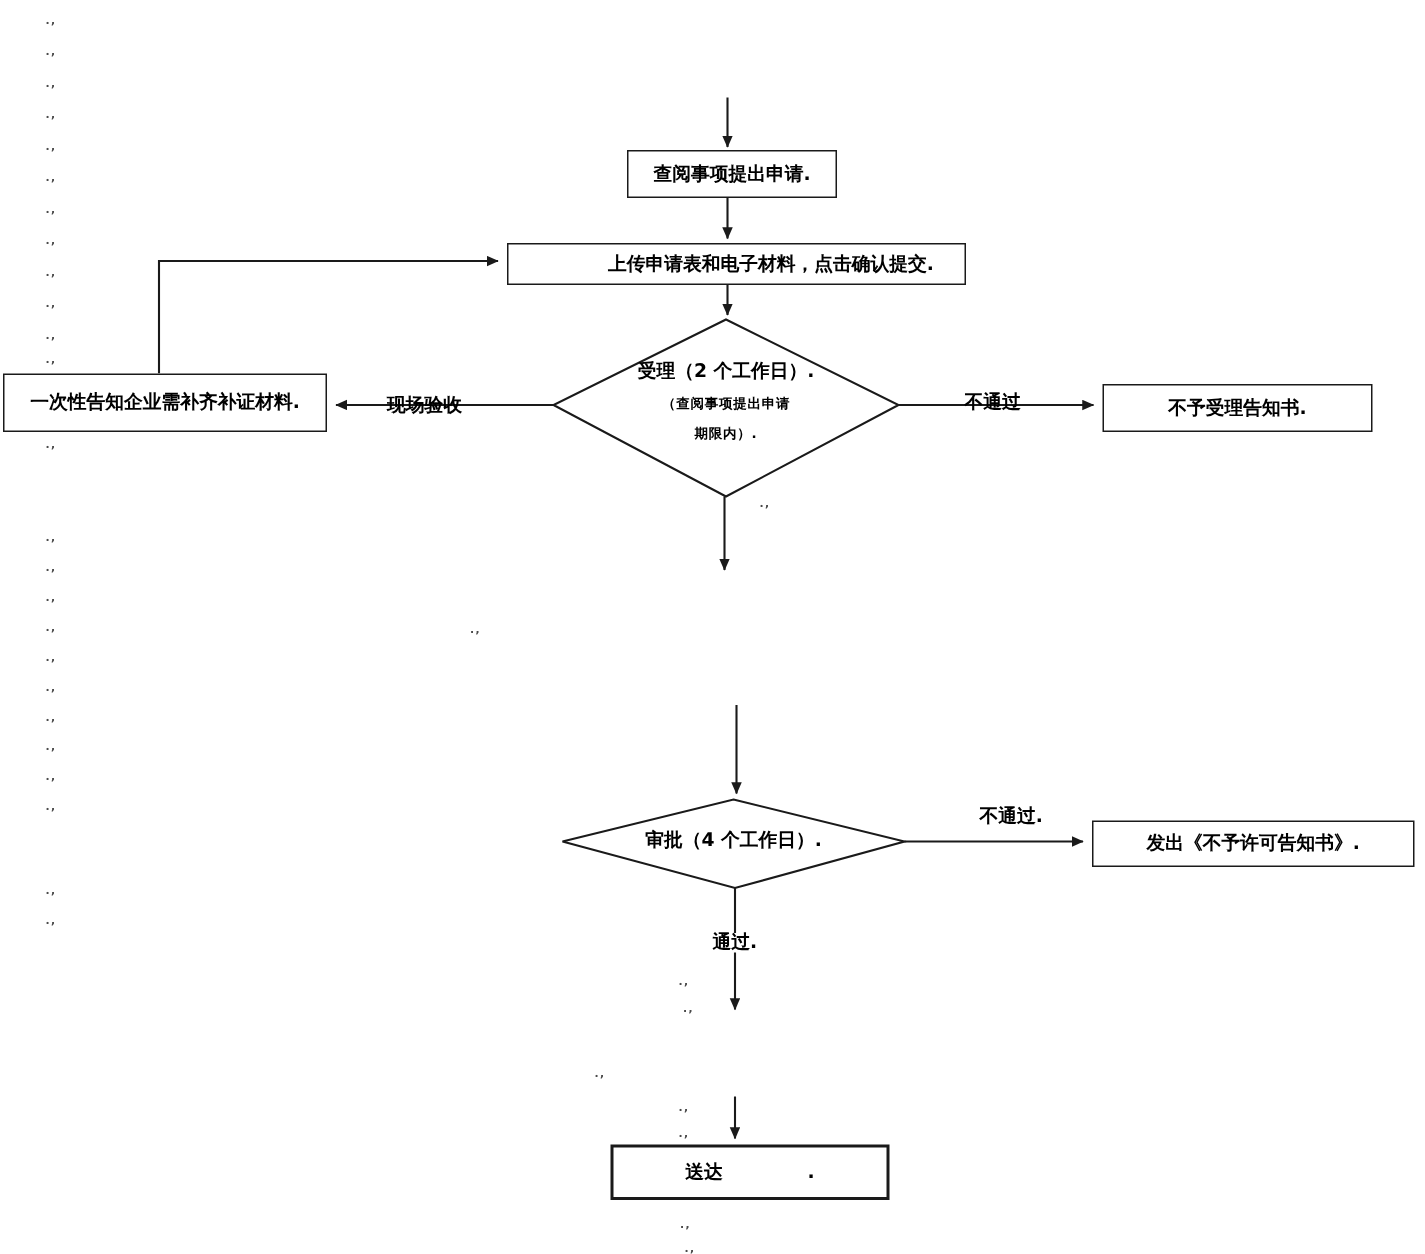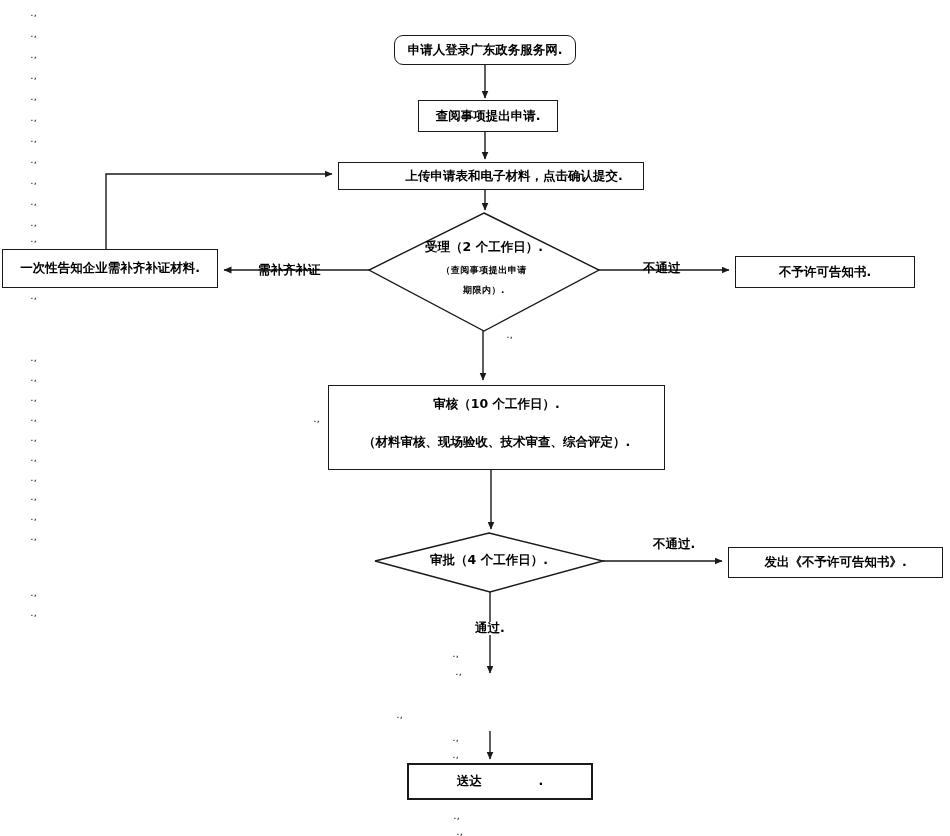--- a/index.html
+++ b/index.html
@@ -65,61 +65,54 @@
 
     <polygon points="489,533 603,561 490,592 375,561" fill="#ffffff" stroke="#1a1a1a" stroke-width="1.4"></polygon>
 
     <path d="M603,561 L722,561" stroke="#1a1a1a" stroke-width="1.4" fill="none" marker-end="url(#ah)"></path>
 
     <path d="M490,592 L490,673" stroke="#1a1a1a" stroke-width="1.4" fill="none" marker-end="url(#ah)"></path>
 
     <path d="M490,731 L490,759" stroke="#1a1a1a" stroke-width="1.4" fill="none" marker-end="url(#ah)"></path>
   </svg>
 
-  <div class="node rounded" style="left:394px;top:35px;width:182px;height:30px;">
-    <span>申请人登录广东政务服务网.</span>
-  </div>
 
   <div class="node" style="left:418px;top:100px;width:140px;height:32px;">
     <span>查阅事项提出申请.</span>
   </div>
 
   <div class="node" style="left:338px;top:162px;width:306px;height:28px;padding-left:46px;">
     <span>上传申请表和电子材料，点击确认提交.</span>
   </div>
 
   <div class="dtext big" style="left:404px;top:241px;width:160px;">受理（2 个工作日）.</div>
   <div class="dtext small" style="left:404px;top:266px;width:160px;">（查阅事项提出申请</div>
   <div class="dtext small" style="left:404px;top:286px;width:160px;">期限内）.</div>
 
   <div class="node" style="left:2px;top:249px;width:216px;height:39px;">
     <span>一次性告知企业需补齐补证材料.</span>
   </div>
 
   <div class="node" style="left:735px;top:256px;width:180px;height:32px;">
-    <span>不予许可告知书.</span>
+    <span>不予受理告知书.</span>
   </div>
 
-  <div class="node" style="left:328px;top:385px;width:337px;height:85px;">
-    <div class="audit-line" style="top:11px;">审核（10 个工作日）.</div>
-    <div class="audit-line" style="top:49px;">（材料审核、现场验收、技术审查、综合评定）.</div>
-  </div>
 
   <div class="dtext big" style="left:409px;top:554px;width:160px;">审批（4 个工作日）.</div>
 
   <div class="node" style="left:728px;top:547px;width:215px;height:31px;">
     <span>发出《不予许可告知书》.</span>
   </div>
 
 
   <div class="node thick" style="left:407px;top:763px;width:186px;height:37px;">
     <span class="deliver-text">送达             .</span>
   </div>
 
-  <div class="free-label" style="left:258px;top:264px;">需补齐补证</div>
+  <div class="free-label" style="left:258px;top:264px;">现场验收</div>
   <div class="free-label" style="left:643px;top:262px;">不通过</div>
   <div class="free-label" style="left:653px;top:538px;">不通过.</div>
   <div class="free-label on-line" style="left:473px;top:622px;">通过.</div>
 
   <div id="marks-layer">
       <span class="mark" style="left: 30px; top: 10px;">.,</span>
       <span class="mark" style="left: 30px; top: 31px;">.,</span>
       <span class="mark" style="left: 30px; top: 52px;">.,</span>
       <span class="mark" style="left: 30px; top: 73px;">.,</span>
       <span class="mark" style="left: 30px; top: 94px;">.,</span>

